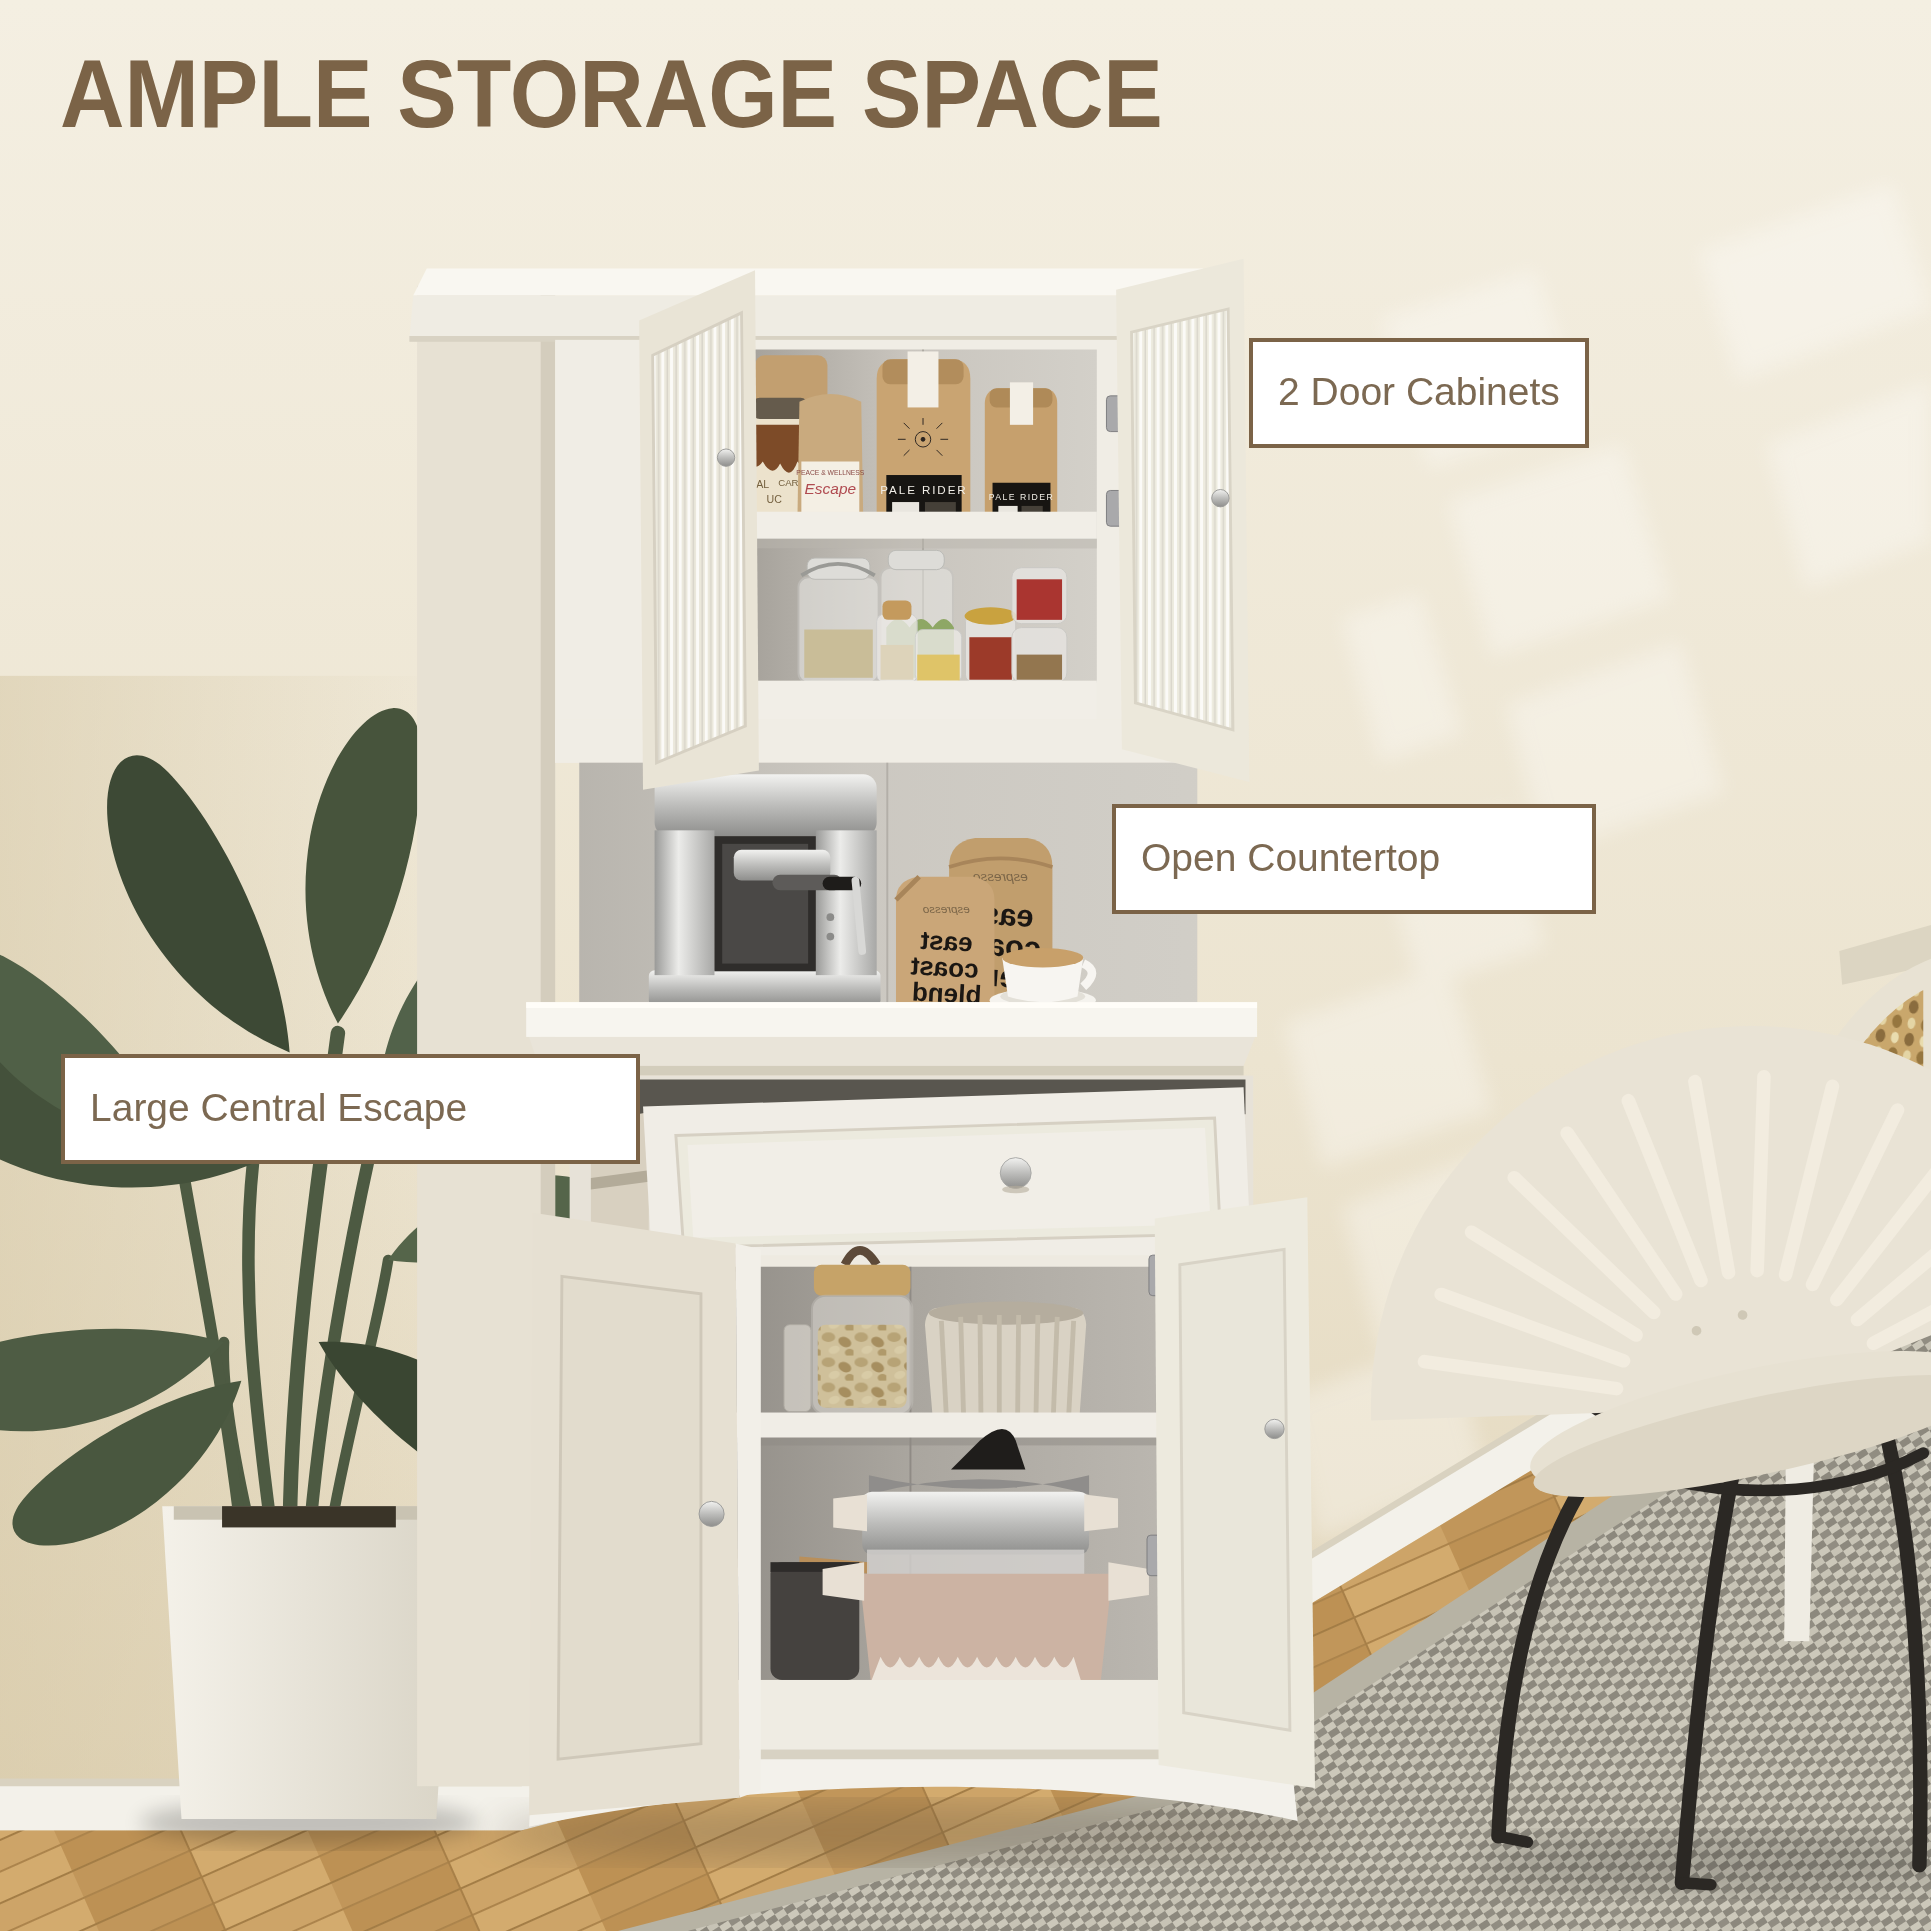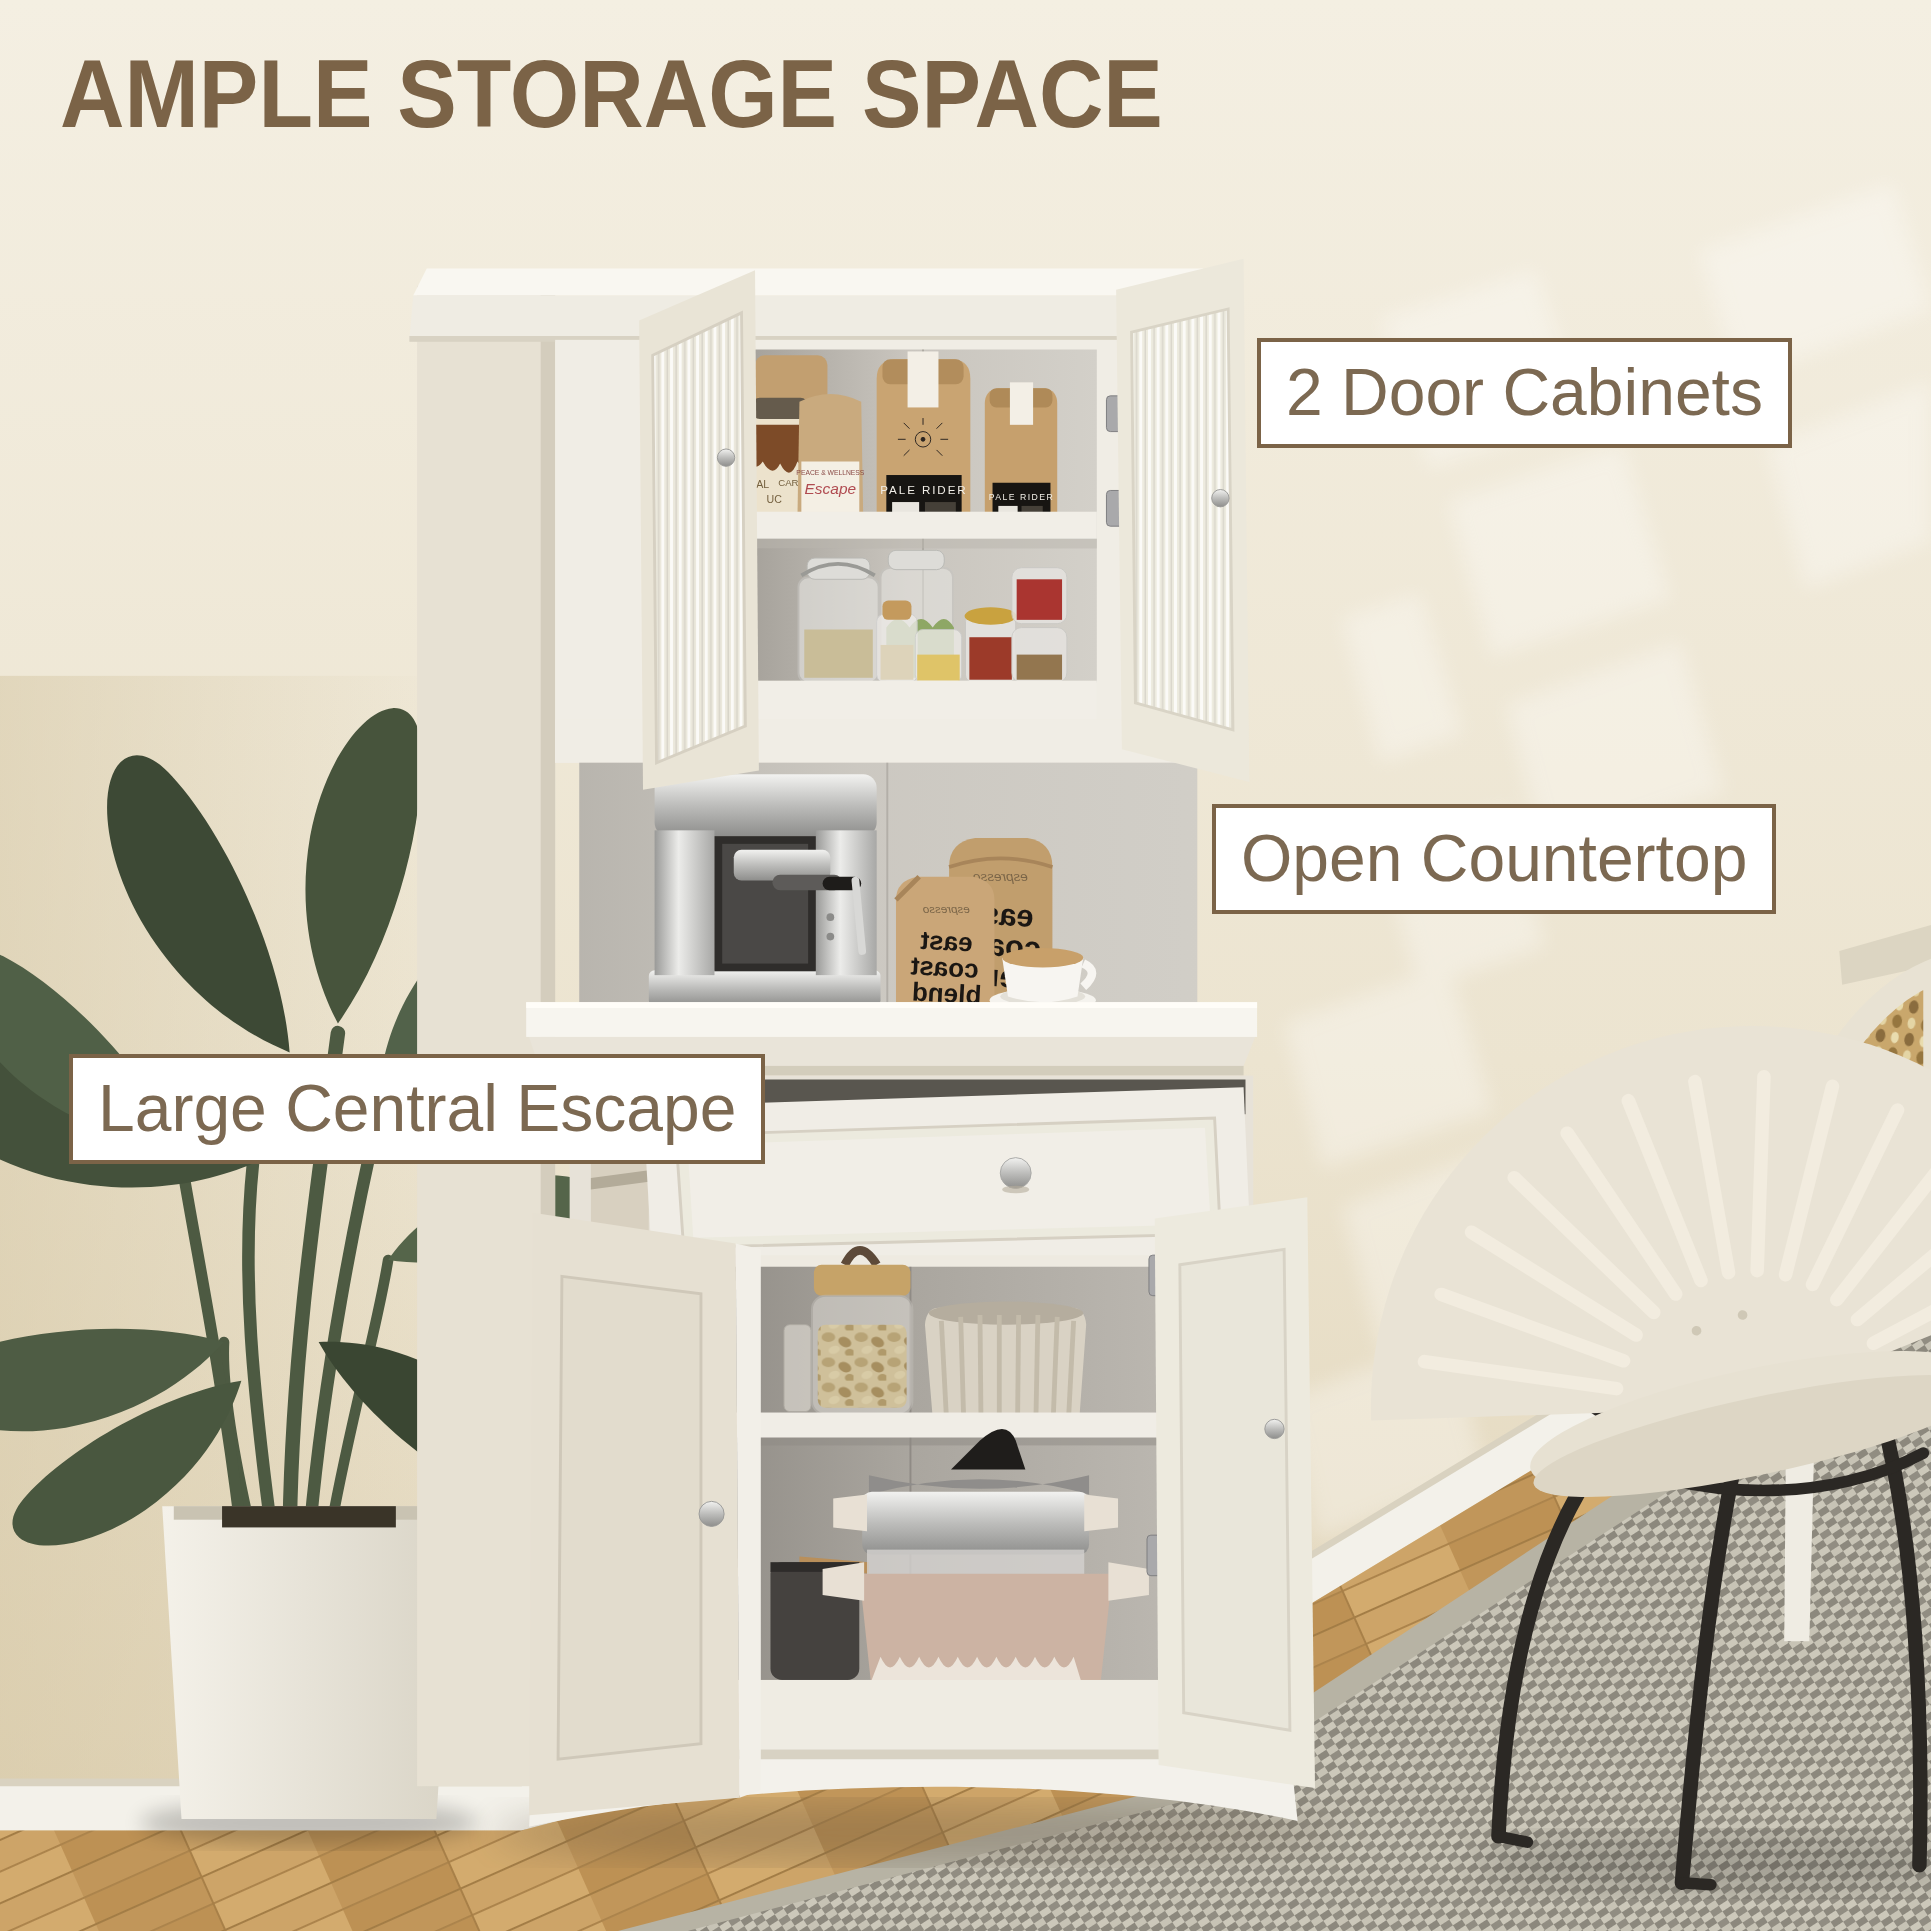--- a/index.html
+++ b/index.html
@@ -4,23 +4,23 @@
 <style>
   html,body{margin:0;padding:0;background:#fff;}
   .scene{position:relative;width:1931px;height:1931px;overflow:hidden;
          font-family:"Liberation Sans",sans-serif;background:var(--wall,#efe8d7);}
   .scene svg{position:absolute;left:0;top:0;}
   .headline{position:absolute;left:60px;top:39px;font-size:96px;font-weight:bold;
             color:var(--accent-brown,#7b6347);letter-spacing:0;white-space:nowrap;
             transform:scaleX(.93);transform-origin:left top;}
   .callout{position:absolute;box-sizing:border-box;height:110px;line-height:100px;
            background:var(--label-bg,#fff);border:4.8px solid var(--accent-brown,#7b6347);
-           color:var(--label-text,#7c6952);font-size:66px;padding:0 25px;white-space:nowrap;margin-left:8px;}
+           color:var(--label-text,#7c6952);font-size:39px;padding:0 25px;white-space:nowrap;}
   #label-cabinets{left:1249px;top:338px;}
-  #label-countertop{left:1204px;top:804px;min-width:484px;}
+  #label-countertop{left:1112px;top:804px;min-width:484px;}
   #label-drawer{left:61px;top:1054px;min-width:579px;}
 </style>
 </head>
 <body>
 
 <div class="scene">
 
 <svg width="1931" height="1931" viewBox="0 0 2000 2000">
 <defs>
   <linearGradient id="wallG" x1="0" y1="0" x2="0" y2="1">

